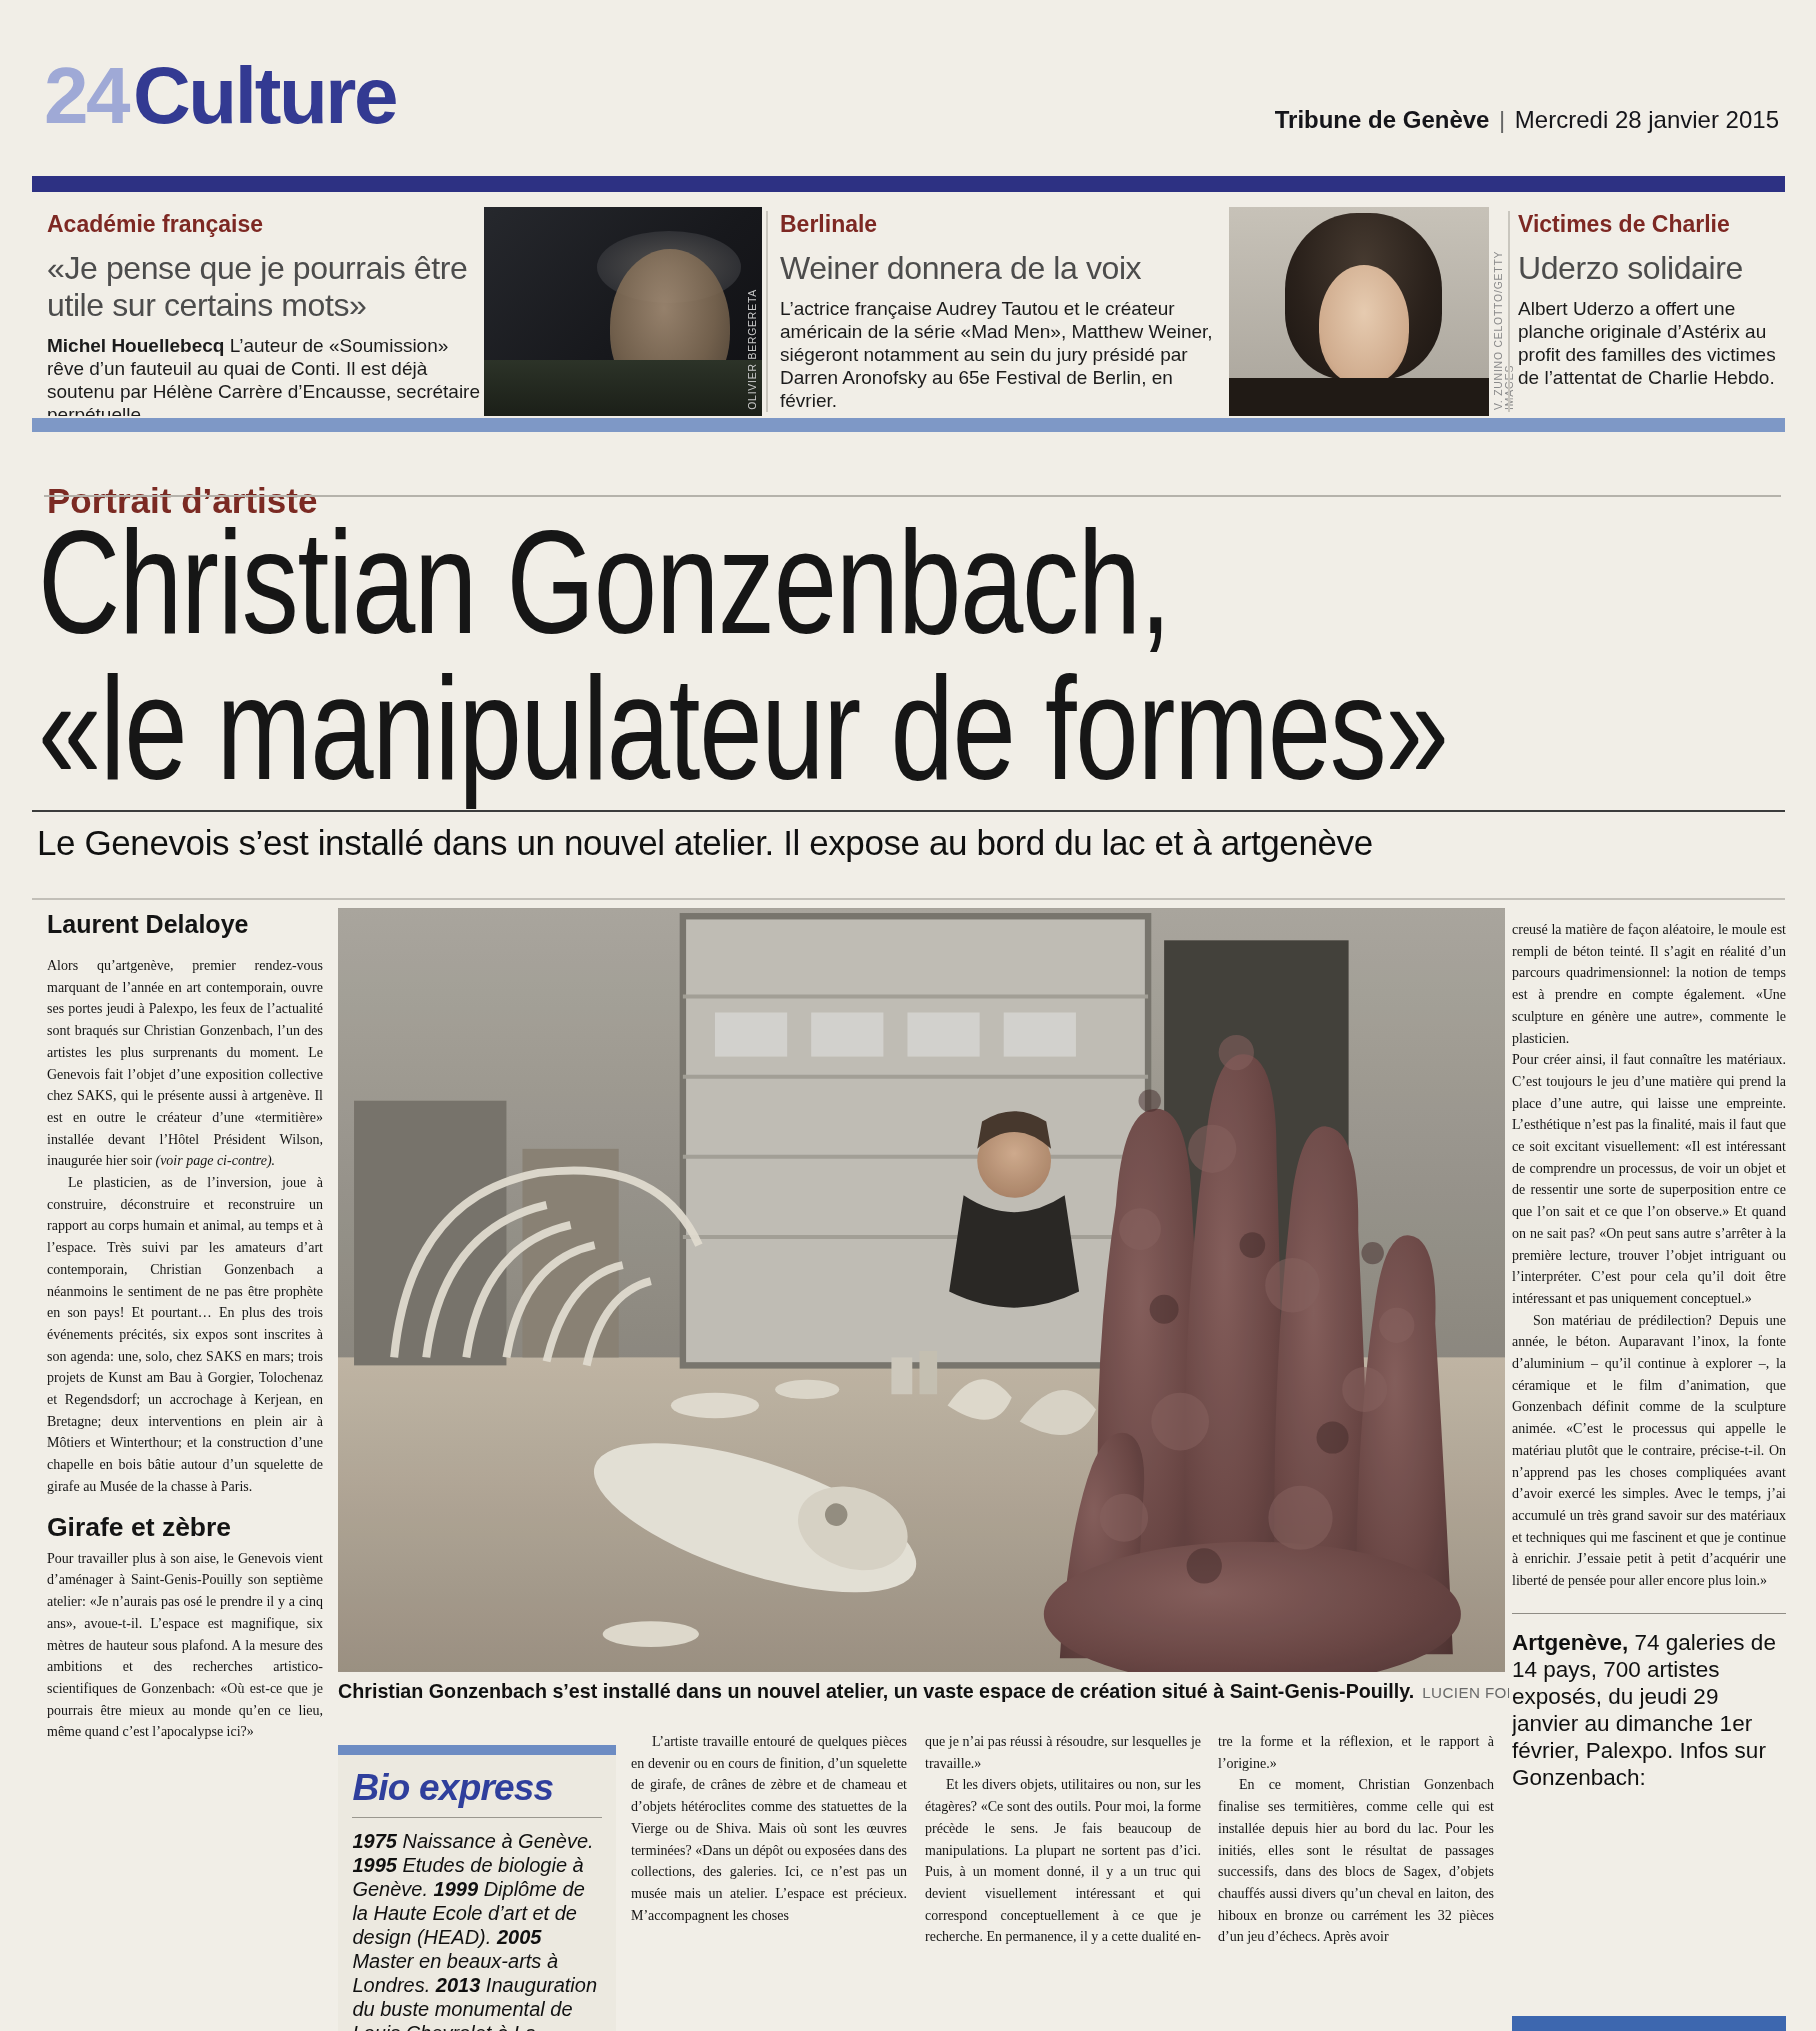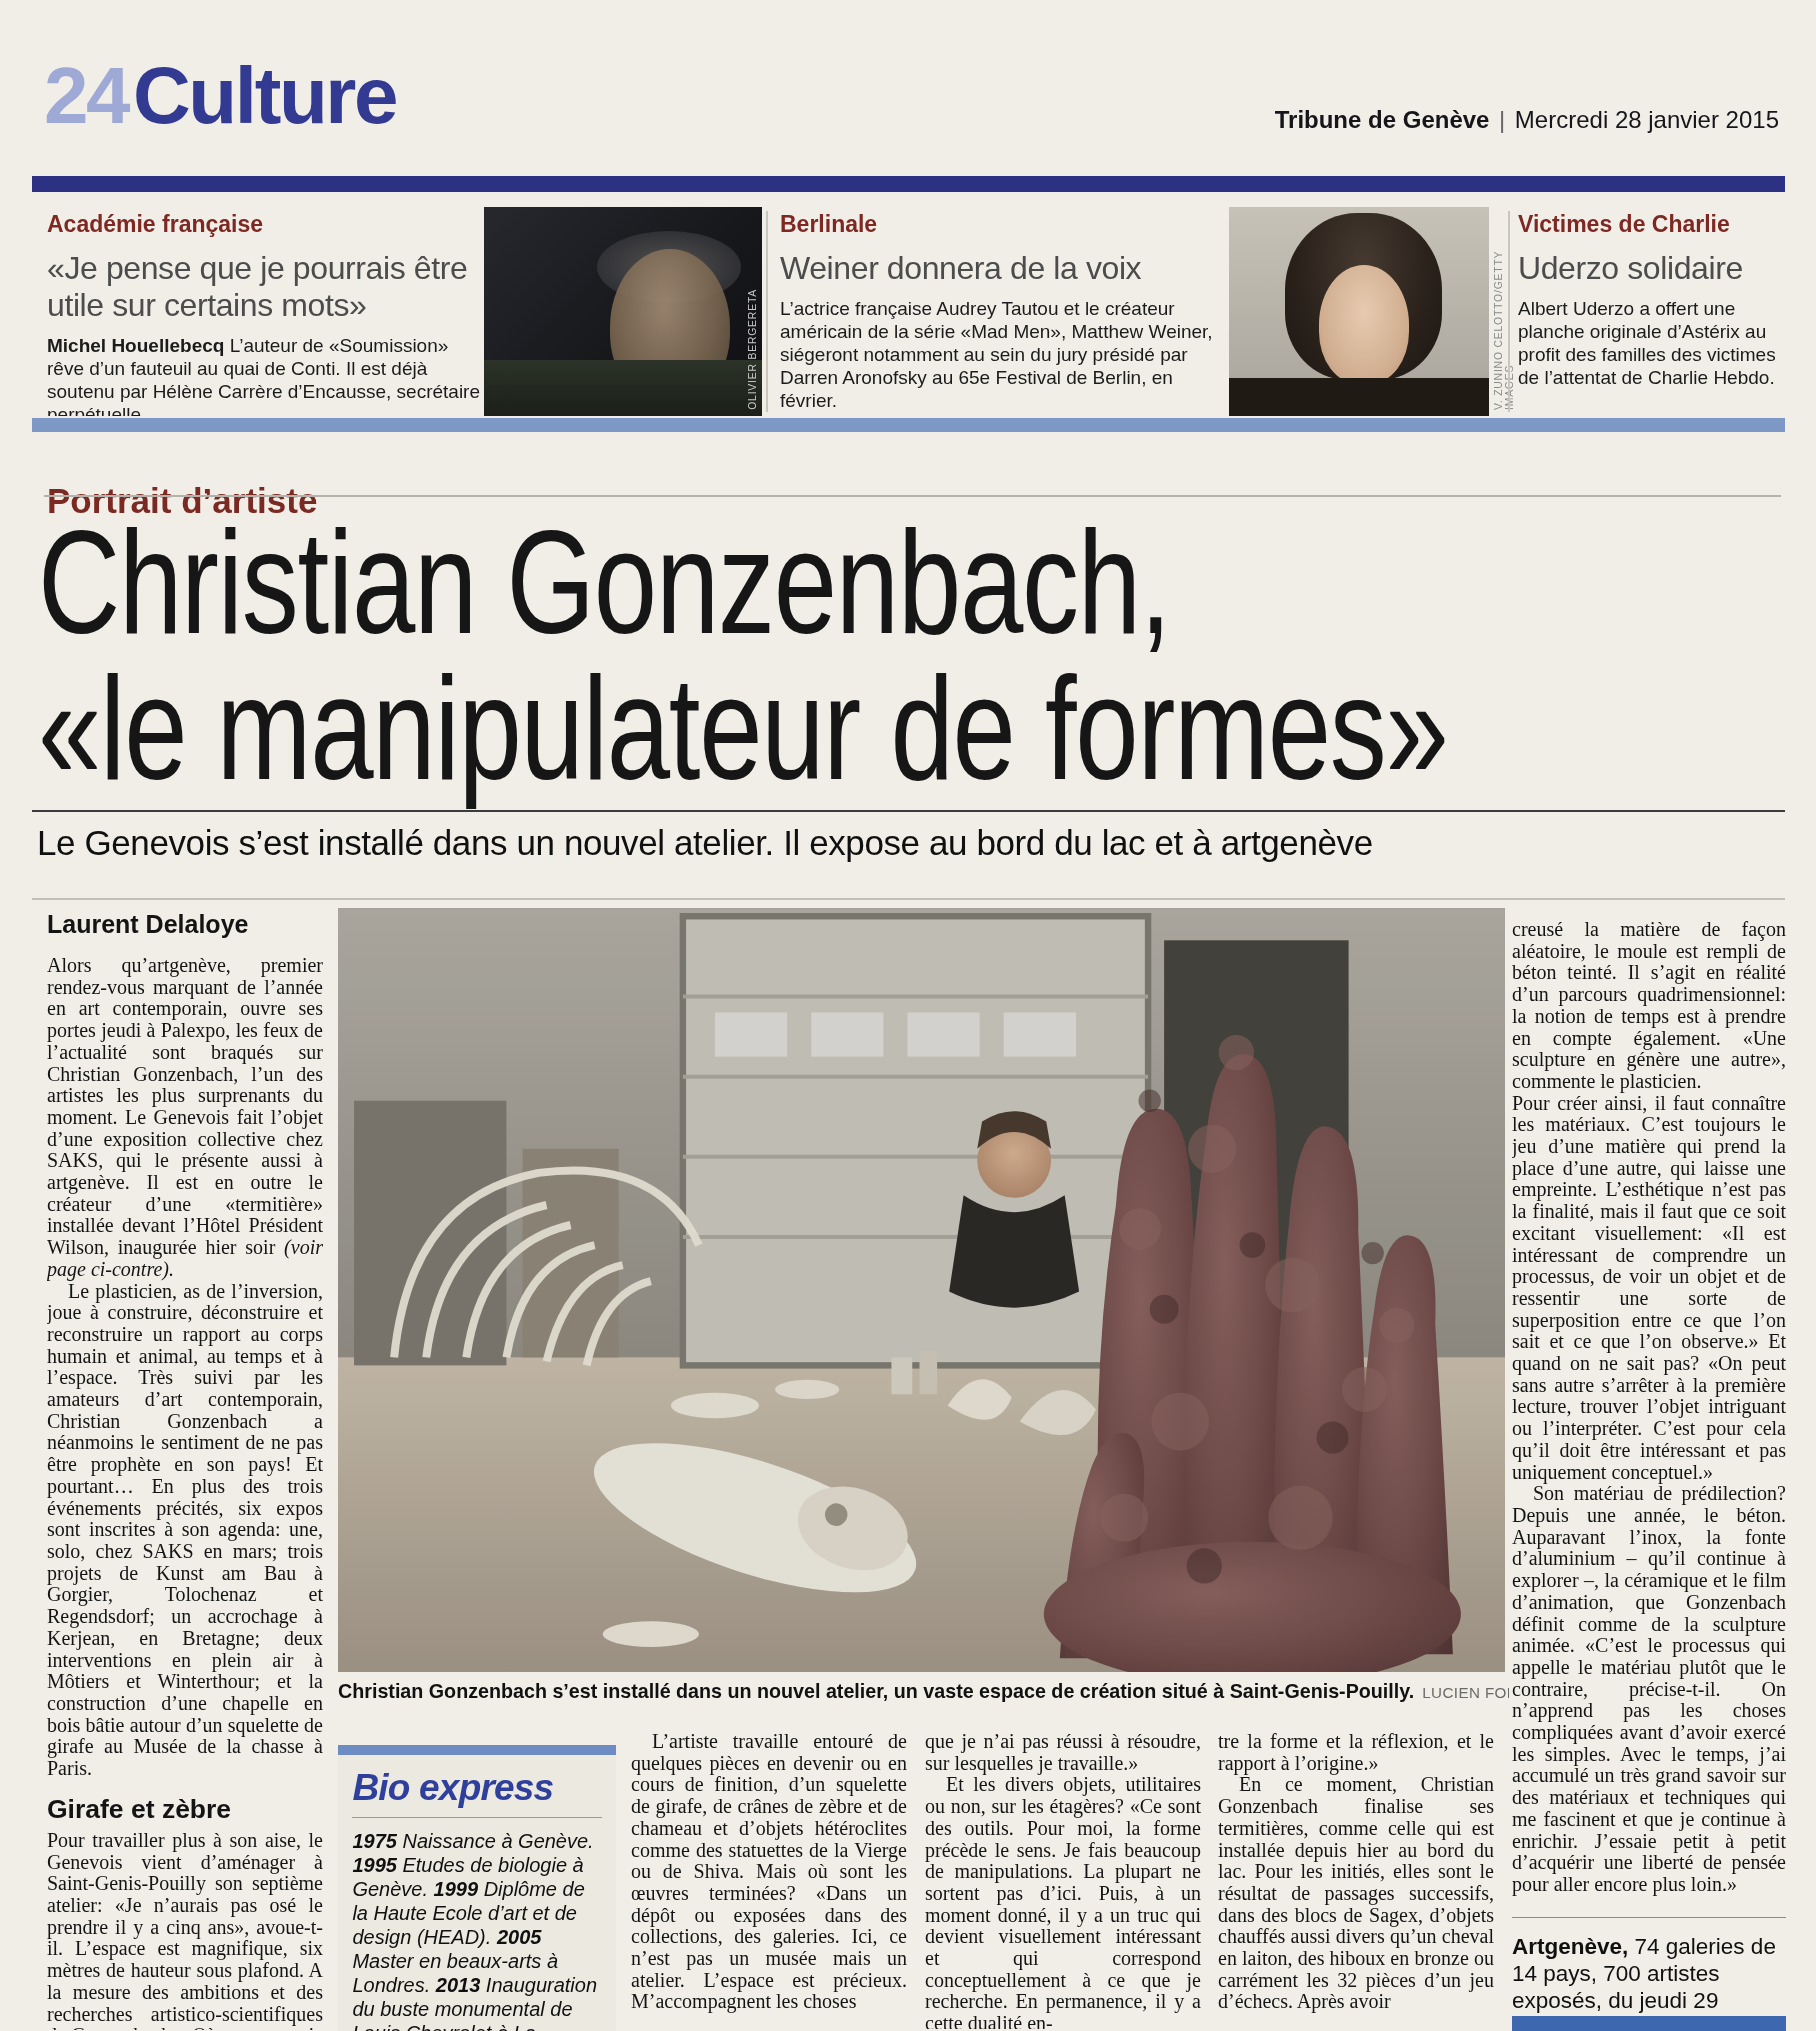--- a/index.html
+++ b/index.html
@@ -54,21 +54,21 @@
   .hl { position:absolute; left:38px; font-size:146px; line-height:1; font-weight:400; color:#161616;
         white-space:nowrap; transform:scaleX(0.78); transform-origin:left top; letter-spacing:-1.6px; }
   #hl1 { top:510px; } #hl2 { top:656px; }
   .rule-head { position:absolute; left:32px; right:32px; top:810px; height:2.4px; background:#3c3c3c; }
   .subhead { position:absolute; left:37px; top:823px; right:40px; font-size:35px; letter-spacing:-0.4px; color:#101010; }
   .rule-sub { position:absolute; left:32px; right:32px; top:898px; height:1.6px; background:#c2bfb8; }
 
   
   .col { position:absolute; width:276px; overflow:hidden; }
   .byline { font-size:25px; font-weight:bold; margin-bottom:16px; }
-  .art p { font-family:"Liberation Serif", serif; font-size:20px; line-height:21.7px; text-align:justify; color:#141414; }
+  .art p { font-family:"Liberation Serif", serif; font-size:14px; line-height:21.7px; text-align:justify; color:#141414; }
   .art p.ind { text-indent:21px; }
   .colsub { font-size:26.5px; font-weight:bold; margin:14.4px 0 4.8px 0; }
   #col1 { left:47px;  top:910px; height:1120px; }
   #col3 { left:631px; top:1731px; height:298px; }
   #col4 { left:925px; top:1731px; height:298px; }
   #col5 { left:1218px; top:1731px; height:298px; }
   #col6 { left:1512px; top:919px; width:274px; height:1095px; }
   .it { font-style:italic; }
 
   

